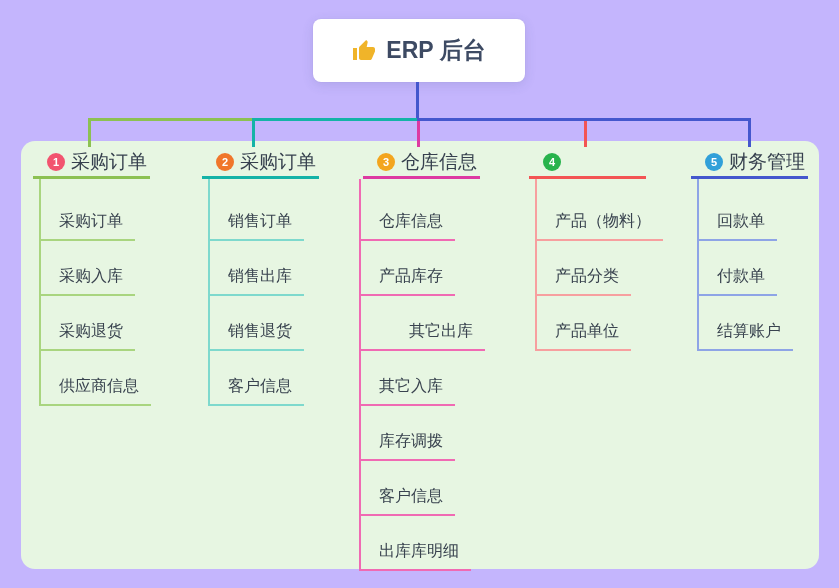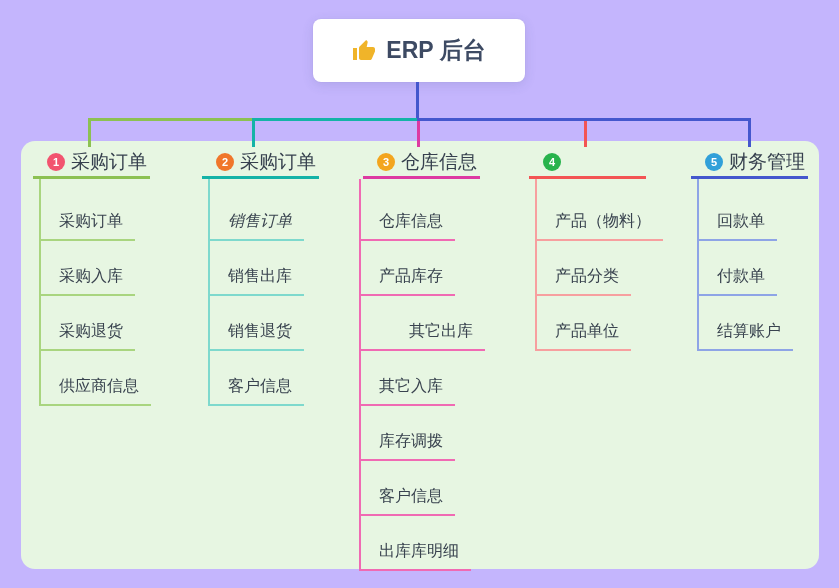--- a/index.html
+++ b/index.html
@@ -74,21 +74,21 @@
         <div class="child first" style="border-bottom-color: rgb(169, 213, 127);">采购订单</div>
         <div class="child" style="border-bottom-color: rgb(169, 213, 127);">采购入库</div>
         <div class="child" style="border-bottom-color: rgb(169, 213, 127);">采购退货</div>
         <div class="child" style="border-bottom-color: rgb(169, 213, 127);">供应商信息</div>
       </div>
       <div class="branch-header" style="left: 202px; border-bottom-color: rgb(20, 179, 167);">
         <span class="badge" style="background: rgb(240, 118, 43);">2</span>
         <span class="branch-label">采购订单</span>
       </div>
       <div class="children" style="left: 208px; border-left-color: rgb(126, 217, 205);">
-        <div class="child first" style="border-bottom-color: rgb(126, 217, 205); font-style: italic;">销售订单</div>
+        <div class="child first" style="border-bottom-color: rgb(126, 217, 205);">销售订单</div>
         <div class="child" style="border-bottom-color: rgb(126, 217, 205);">销售出库</div>
         <div class="child" style="border-bottom-color: rgb(126, 217, 205);">销售退货</div>
         <div class="child" style="border-bottom-color: rgb(126, 217, 205);">客户信息</div>
       </div>
       <div class="branch-header" style="left: 363px; border-bottom-color: rgb(221, 58, 162);">
         <span class="badge" style="background: rgb(243, 165, 30);">3</span>
         <span class="branch-label">仓库信息</span>
       </div>
       <div class="children" style="left: 359px; border-left-color: rgb(240, 106, 179);">
         <div class="child first" style="border-bottom-color: rgb(240, 106, 179);">仓库信息</div>

